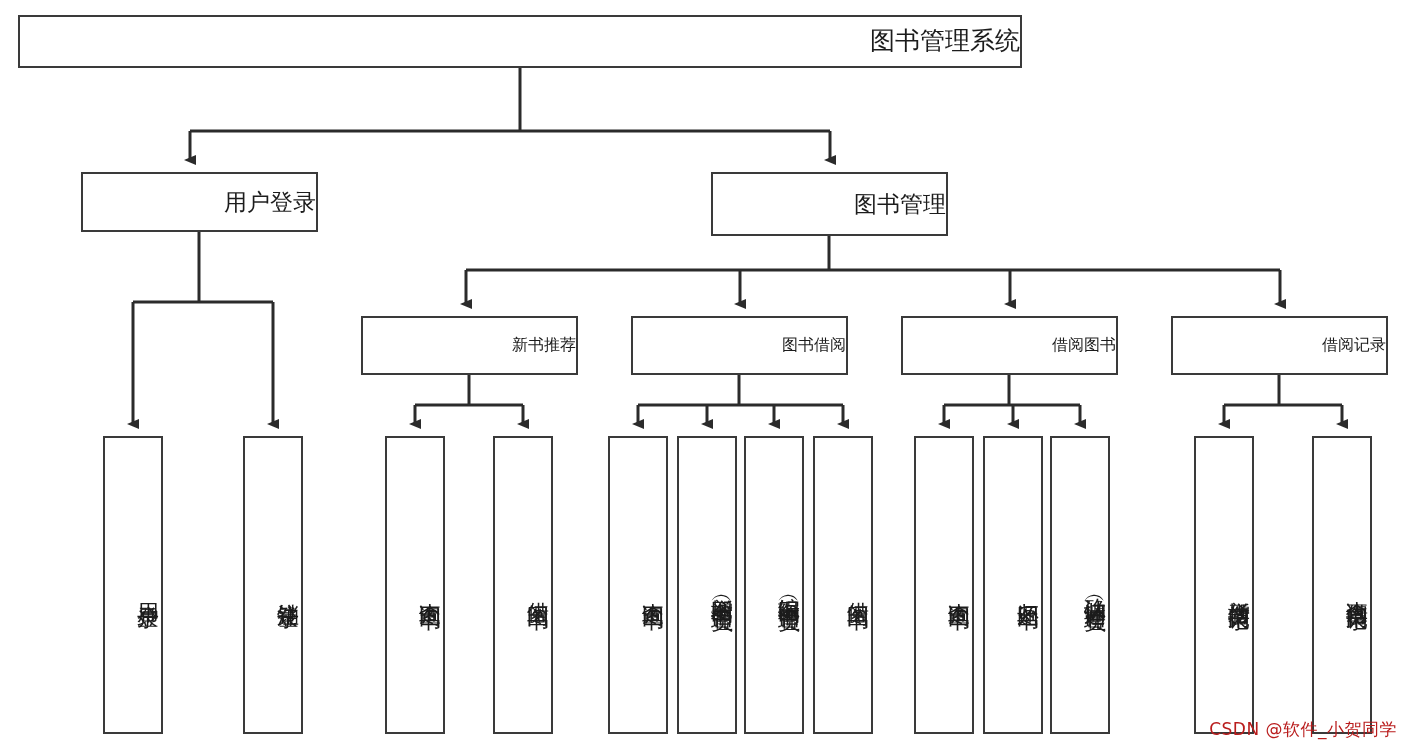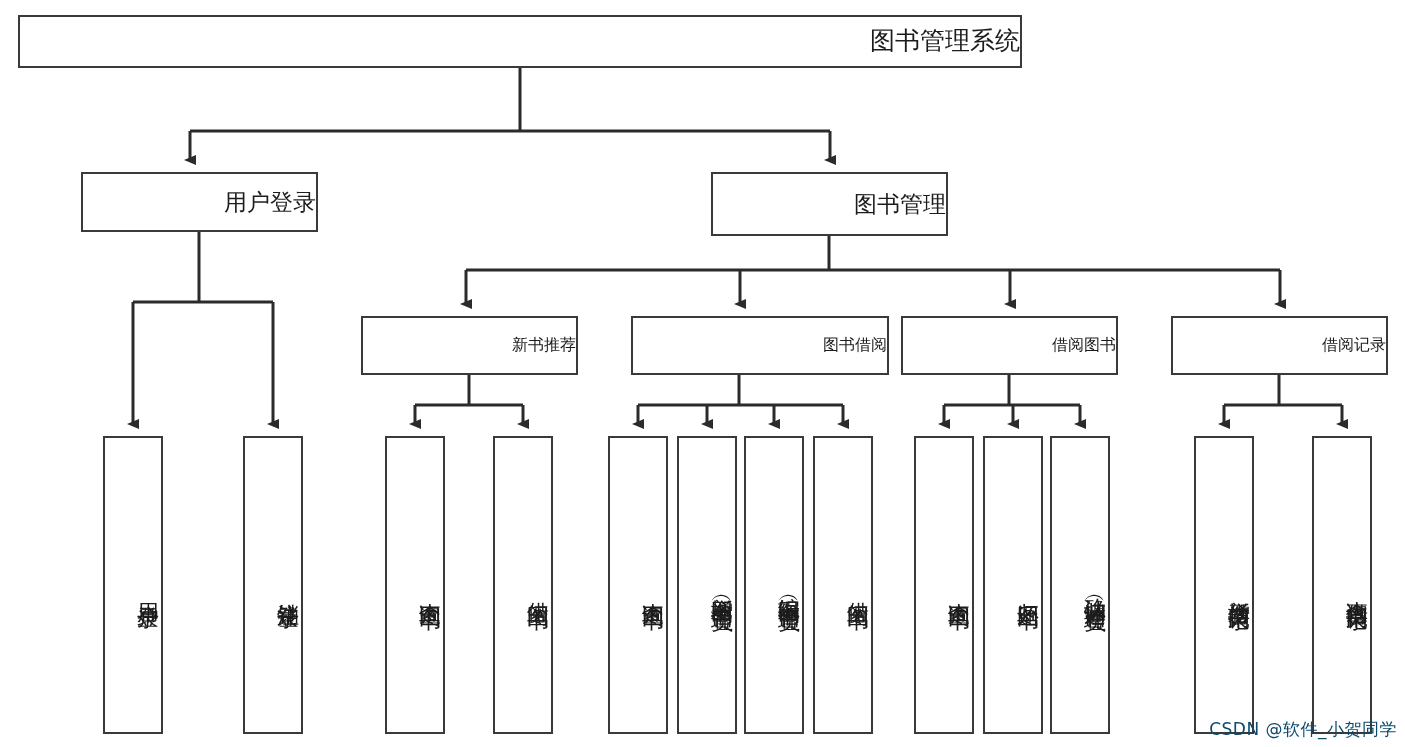--- a/index.html
+++ b/index.html
@@ -58,21 +58,21 @@
   .node.leaf .lbl {
     writing-mode: vertical-rl;
     text-orientation: upright;
     display: block;
   }
   .watermark {
     position: absolute;
     right: 8px;
     bottom: 6px;
     font-size: 17px;
-    color: #0c4a6e;
+    color: #b91c1c;
     letter-spacing: 0.5px;
     white-space: nowrap;
   }
 </style>
 </head>
 <body>
 
 <div id="canvas">
 
   <svg class="wires" viewBox="0 0 1405 747">
@@ -134,21 +134,21 @@
   </div>
 
   <div class="node level2" style="left:711px; top:172px; width:237px; height:64px;">
     <span class="lbl">图书管理</span>
   </div>
 
   <div class="node level3" style="left:361px; top:316px; width:217px; height:59px;">
     <span class="lbl">新书推荐</span>
   </div>
 
-  <div class="node level3" style="left:631px; top:316px; width:258px; height:59px;">
+  <div class="node level3" style="left:631px; top:316px; width:217px; height:59px;">
     <span class="lbl">图书借阅</span>
   </div>
 
   <div class="node level3" style="left:901px; top:316px; width:217px; height:59px;">
     <span class="lbl">借阅图书</span>
   </div>
 
   <div class="node level3" style="left:1171px; top:316px; width:217px; height:59px;">
     <span class="lbl">借阅记录</span>
   </div>

